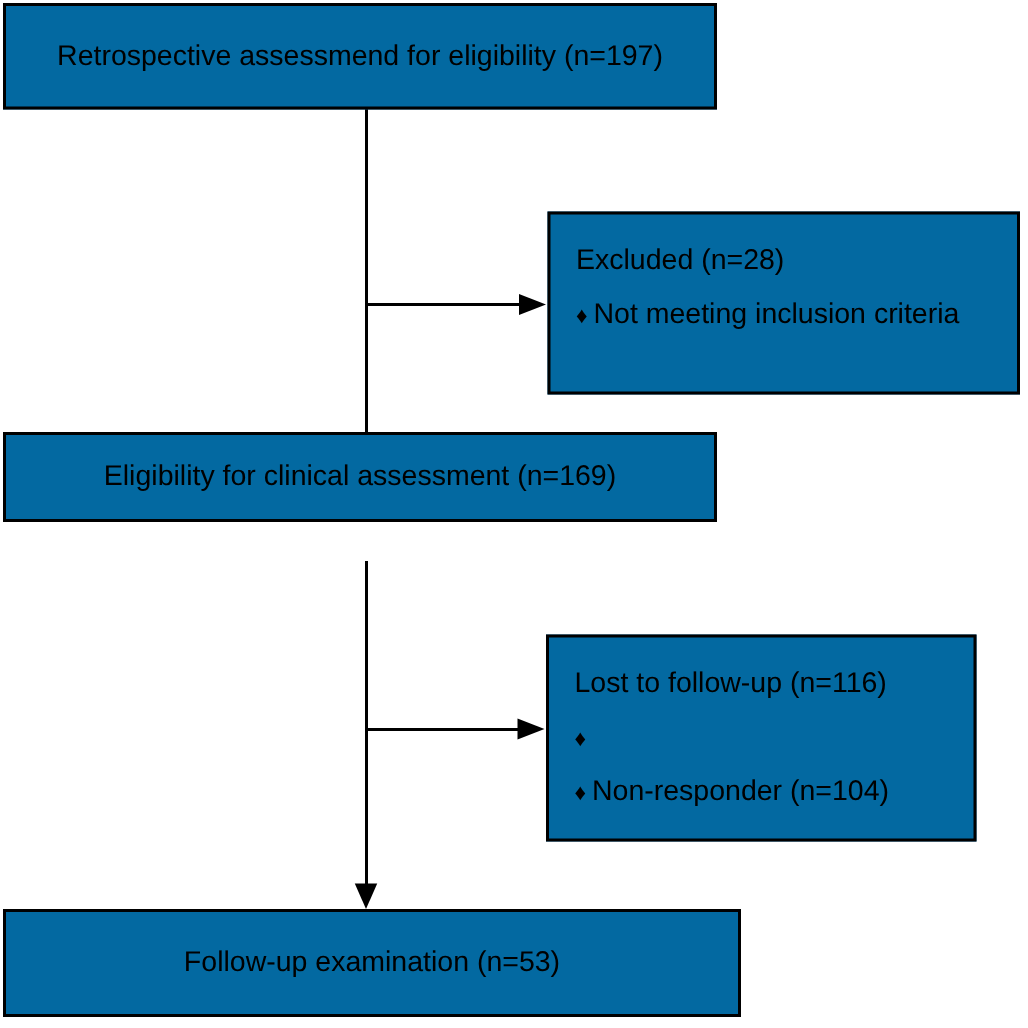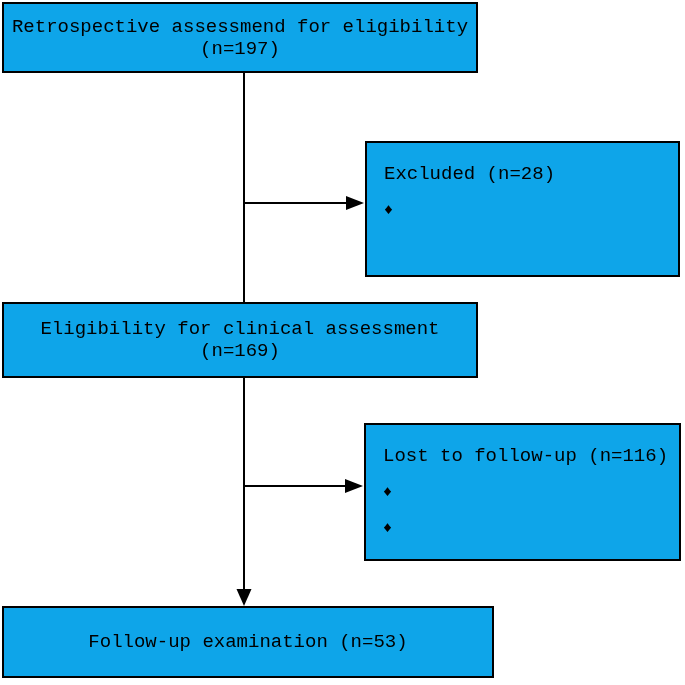--- a/index.html
+++ b/index.html
@@ -21,22 +21,21 @@
     position: absolute;
     left: 0;
     top: 0;
     width: 685px;
     height: 685px;
   }
   .box {
     position: absolute;
     box-sizing: border-box;
     border: 2px solid #000000;
-    background: #0ea5e9;
-    font-family: Liberation Mono, monospace;
+    background: #0369a1;
   }
   .box.center {
     display: flex;
     align-items: center;
     justify-content: center;
     text-align: center;
   }
   .box.side {
     padding: 13px 8px 0 17px;
   }
@@ -68,38 +67,40 @@
     <polygon points="236.5,589 251.5,589 244,606" fill="#000000" shape-rendering="auto"></polygon>
 
     <line x1="244" y1="486" x2="347" y2="486" stroke="#000000" stroke-width="2"></line>
     <polygon points="345,479 363,486 345,493" fill="#000000" shape-rendering="auto"></polygon>
   </svg>
 
   <div class="box center" style="left:2px; top:2px; width:476px; height:71px;">
     <span>Retrospective assessmend for eligibility (n=197)</span>
   </div>
 
-  <div class="box side" style="left:365px; top:141px; width:315px; height:136px;">
+  <div class="box side" style="left:365px; top:141px; width:315px; height:122px;">
     <div class="side-line">Excluded (n=28)</div>
     <div class="side-line">
       <span class="bullet">♦</span>
+      <span>Not meeting inclusion criteria</span>
     </div>
   </div>
 
-  <div class="box center" style="left:2px; top:302px; width:476px; height:76px;">
+  <div class="box center" style="left:2px; top:288px; width:476px; height:60px;">
     <span>Eligibility for clinical assessment (n=169)</span>
   </div>
 
-  <div class="box side" style="left:364px; top:423px; width:317px; height:138px;">
+  <div class="box side" style="left:364px; top:423px; width:287px; height:138px;">
     <div class="side-line">Lost to follow-up (n=116)</div>
     <div class="side-line">
       <span class="bullet">♦</span>
     </div>
     <div class="side-line">
       <span class="bullet">♦</span>
+      <span>Non-responder (n=104)</span>
     </div>
   </div>
 
   <div class="box center" style="left:2px; top:606px; width:492px; height:72px;">
     <span>Follow-up examination (n=53)</span>
   </div>
 
 </div>
 
 </body></html>

